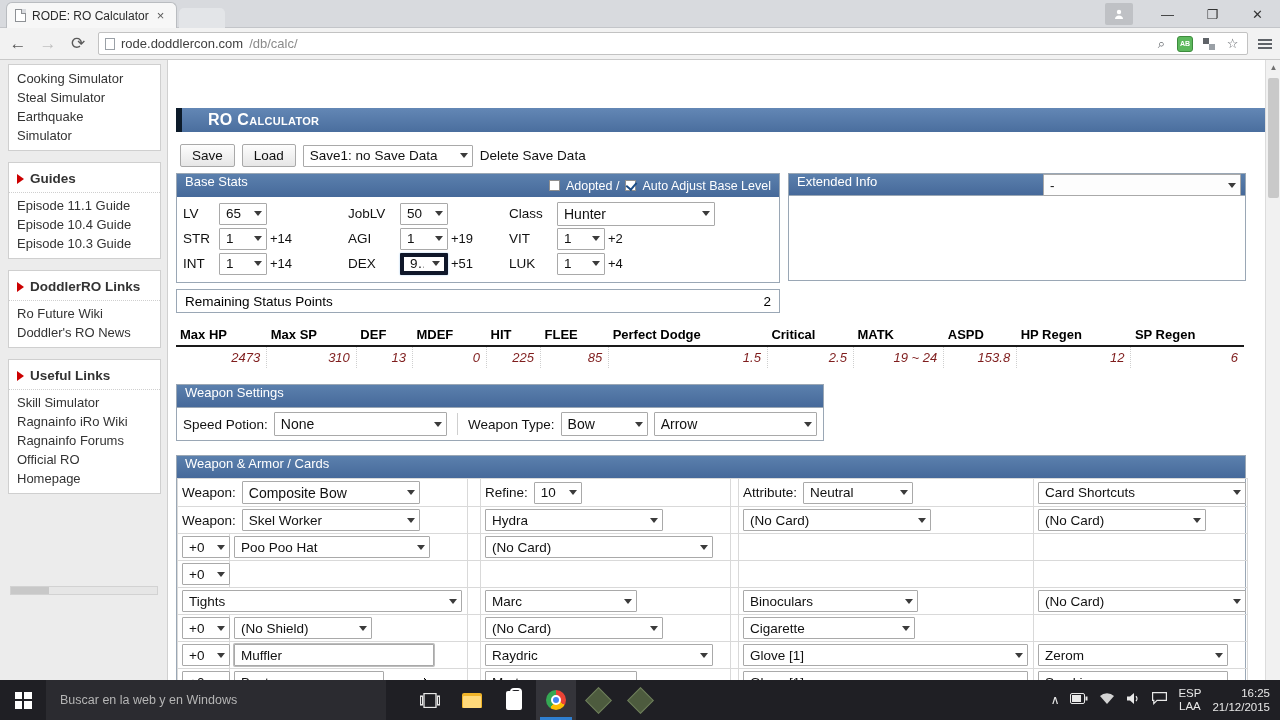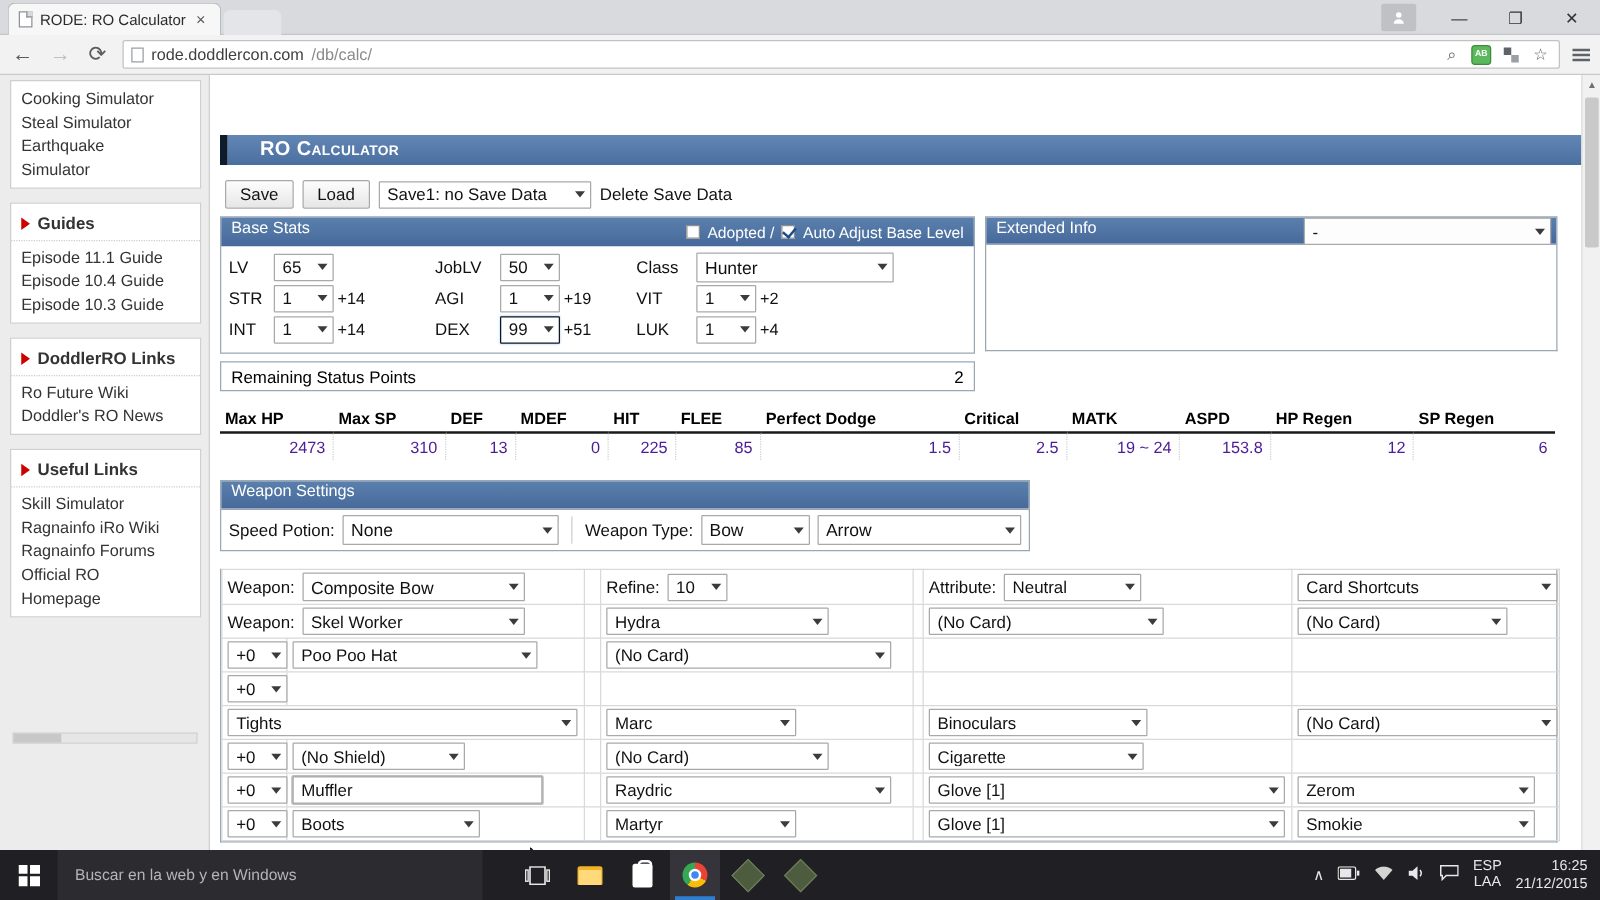--- a/index.html
+++ b/index.html
@@ -102,21 +102,21 @@
   .sel{
     background:#fff;border:1px solid #a9a9a9;border-radius:1px;
     height:22px;display:inline-flex;align-items:center;
     padding:0 4px 0 6px;font-size:13.5px;color:#111;gap:6px;white-space:nowrap;
   }
   .sel .cap{flex:1 1 auto;overflow:hidden;text-overflow:ellipsis;}
   .sel .arr{
     width:0;height:0;border-left:4px solid transparent;border-right:4px solid transparent;
     border-top:5px solid #3b3b3b;flex:0 0 auto;margin-left:2px;
   }
-  .sel.focus{border:1px solid #0f172a;box-shadow:0 0 2px #9ec9ee;}
+  .sel.focus{border:4px solid #0f172a;box-shadow:0 0 2px #9ec9ee;}
   .plain-text{font-size:13.5px;color:#111;}
 
   
   .two-col{display:flex;gap:8px;align-items:flex-start;}
   .blk{border:1px solid #9aa7b5;background:#fff;}
   .blk-head{
     height:23px;background:linear-gradient(#5b80ad,#46699a);color:#fff;
     display:flex;padding:0 8px;font-size:13px;
   }
   .blk-head .ttl{flex:1 1 auto;}
@@ -150,22 +150,23 @@
   .ext-body{border:1px solid #9aa7b5;border-top:none;height:85px;background:#fff;}
 
   
   .stat-table{margin-top:14px;width:1068px;}
   .stat-table table{border-collapse:collapse;width:100%;}
   .stat-table th{
     font-size:13px;font-weight:bold;text-align:left;padding:0 4px 3px 4px;
     border-bottom:2px solid #1a1a1a;white-space:nowrap;color:#000;
   }
   .stat-table td{
-    font-size:13px;text-align:right;padding:3px 6px 3px 4px;color:#4c1d95;
+    font-size:13px;text-align:right;padding:3px 6px 3px 4px;color:#7f1d1d;
     border-right:1px dotted #cfcfcf;
+    font-style:italic;
   }
   .stat-table td:last-child{border-right:none;}
 
   
   .ws{margin-top:16px;width:648px;}
   .ws .blk-head{border:1px solid #9aa7b5;border-bottom:none;}
   .ws-body{border:1px solid #9aa7b5;background:#fff;padding:4px 6px;display:flex;align-items:center;gap:6px;}
   .vdiv{width:1px;height:22px;background:#cfcfcf;margin:0 4px;}
 
   
@@ -485,20 +486,23 @@
           <span class="arr"></span>
         </span>
         <span class="sel" style="width:165px;height:24px;font-size:14px">
           <span class="cap">Arrow</span>
           <span class="arr"></span>
         </span>
       </div>
     </div>
 
     <div class="wa">
+      <div class="blk-head">
+        <span class="ttl">Weapon &amp; Armor / Cards</span>
+      </div>
       <div class="wa-body">
         <table class="wa-table">
           <colgroup>
             <col style="width:52px">
               <col style="width:238px">
               <col style="width:13px">
             <col style="width:250px">
               <col style="width:8px">
             <col style="width:295px">
               <col style="width:214px">

